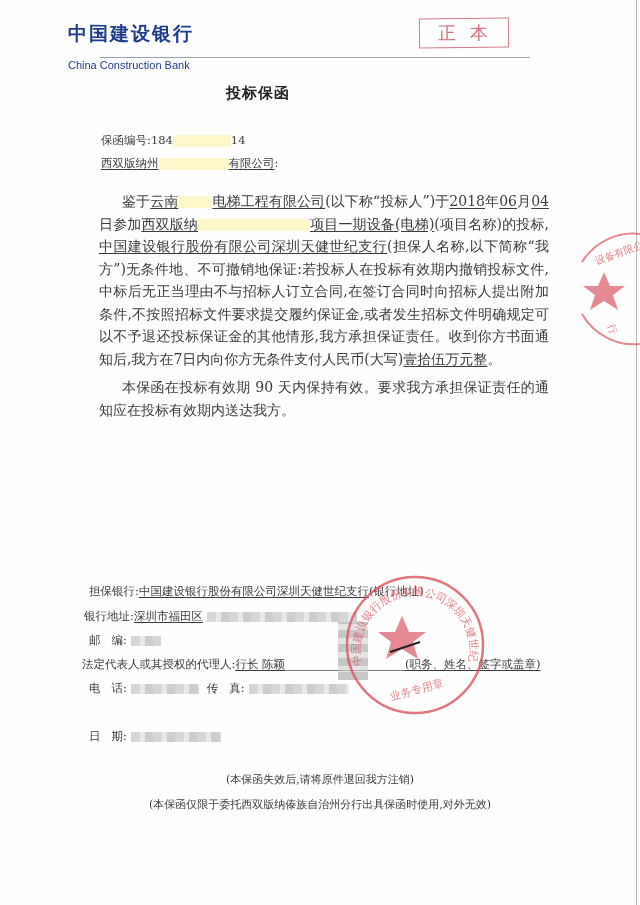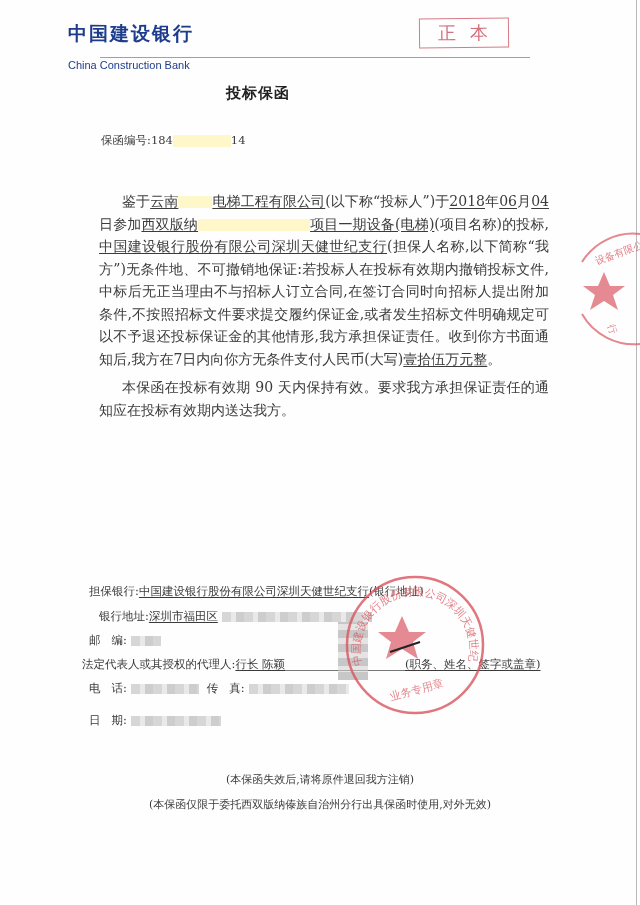--- a/index.html
+++ b/index.html
@@ -62,53 +62,56 @@
   <div class="header-rule"></div>
 
   <div class="stamp-zhengben">正本</div>
 
   <div class="title">投标保函</div>
 
   <div class="line" style="left:101px; top:133px;">
     <span>保函编号:</span><span style="">184</span><span class="hl" style="width:58px"></span><span>14</span>
   </div>
 
+  <div class="line" style="left:101px; top:156px;">
+    <span class="u">西双版纳州</span><span class="hl u" style="width:70px"></span><span class="u">有限公司</span><span>:</span>
+  </div>
 
   <div class="para" style="top:190px;">
     <span style="margin-left:23px">鉴于</span><span class="u">云南</span><span class="hl u" style="width:34px"></span><span class="u">电梯工程有限公司</span><span>(以下称“投标人”)于</span><span class="u">2018</span><span>年</span><span class="u">06</span><span>月</span><span class="u">04</span><span>日参加</span><span class="u">西双版纳</span><span class="hl u" style="width:112px"></span><span class="u">项目一期设备(电梯)</span><span>(项目名称)的投标,</span><span class="u">中国建设银行股份有限公司深圳天健世纪支行</span><span>(担保人名称,以下简称“我方”)无条件地、不可撤销地保证:若投标人在投标有效期内撤销投标文件,中标后无正当理由不与招标人订立合同,在签订合同时向招标人提出附加条件,不按照招标文件要求提交履约保证金,或者发生招标文件明确规定可以不予退还投标保证金的其他情形,我方承担保证责任。收到你方书面通知后,我方在7日内向你方无条件支付人民币(大写)</span><span class="u">壹拾伍万元整</span><span>。</span>
   </div>
 
   <div class="para" style="top:376px;">
     <span style="margin-left:23px">本保函在投标有效期 90 天内保持有效。要求我方承担保证责任的通知应在投标有效期内送达我方。</span>
   </div>
 
   <svg class="seal" style="left:568px; top:222px;" width="72" height="130" viewBox="0 0 72 130">
     <path d="M 72 12 A 60 60 0 0 0 14 40" fill="none" stroke="#d9545e" stroke-width="2" opacity=".7"></path>
     <path d="M 14 92 A 60 60 0 0 0 72 122" fill="none" stroke="#d9545e" stroke-width="2" opacity=".7"></path>
     <text x="28" y="42" font-size="10" fill="#d9545e" opacity=".75" transform="rotate(-20 30 40)">设备有限公</text>
     <polygon points="36,50 42,64 57,64 45,73 50,88 36,79 22,88 27,73 15,64 30,64" fill="#e0767f" opacity=".85"></polygon>
     <text x="42" y="108" font-size="10" fill="#d9545e" opacity=".7" transform="rotate(70 44 104)">行</text>
   </svg>
 
   <div class="line" style="left:89px; top:584px;">
     <span>担保银行:</span><span class="u">中国建设银行股份有限公司深圳天健世纪支行</span><span>(银行地址)</span>
   </div>
-  <div class="line" style="left:99px; top:609px;">
+  <div class="line" style="left:84px; top:609px;">
     <span>银行地址:</span><span class="u">深圳市福田区</span><span class="blur" style="width:150px; margin-left:4px"></span>
   </div>
   <div class="line" style="left:89px; top:633px;">
     <span style="white-space:pre">邮   编:</span><span class="blur" style="width:30px; margin-left:4px"></span>
   </div>
   <div class="line" style="left:82px; top:657px;">
     <span>法定代表人或其授权的代理人:</span><span class="u">行长 陈颖</span><span style="display:inline-block; width:120px; border-bottom:1px solid #777; height:10px; vertical-align:middle"></span><span class="u">(职务、姓名、签字或盖章)</span>
   </div>
   <div class="line" style="left:89px; top:681px;">
     <span style="white-space:pre">电   话:</span><span class="blur" style="width:68px; margin-left:4px"></span><span style="margin-left:8px; white-space:pre">传   真:</span><span class="blur" style="width:100px; margin-left:4px"></span>
   </div>
-  <div class="line" style="left:89px; top:713px;">
+  <div class="line" style="left:89px; top:729px;">
     <span style="white-space:pre">日   期:</span><span class="blur" style="width:90px; margin-left:4px"></span>
   </div>
 
   <div style="position:absolute; left:338px; top:622px; width:30px; height:58px; background:repeating-linear-gradient(0deg,#9a9a9a 0 8px,#cfcfcf 8px 14px); opacity:.55;"></div>
 
   <svg class="seal" style="left:340px; top:570px;" width="150" height="150" viewBox="0 0 150 150">
     <circle cx="75" cy="75" r="68" fill="none" stroke="#d9545e" stroke-width="2.5" opacity=".8"></circle>
     <path id="sealArc" d="M 22 95 A 55 55 0 1 1 128 95" fill="none"></path>
     <text font-size="11" fill="#d9545e" opacity=".75"><textPath href="#sealArc">中国建设银行股份有限公司深圳天健世纪支行</textPath></text>
     <polygon points="62,46 69,62 86,62 73,72 78,89 62,79 46,89 51,72 38,62 55,62" fill="#e0767f" opacity=".85"></polygon>

